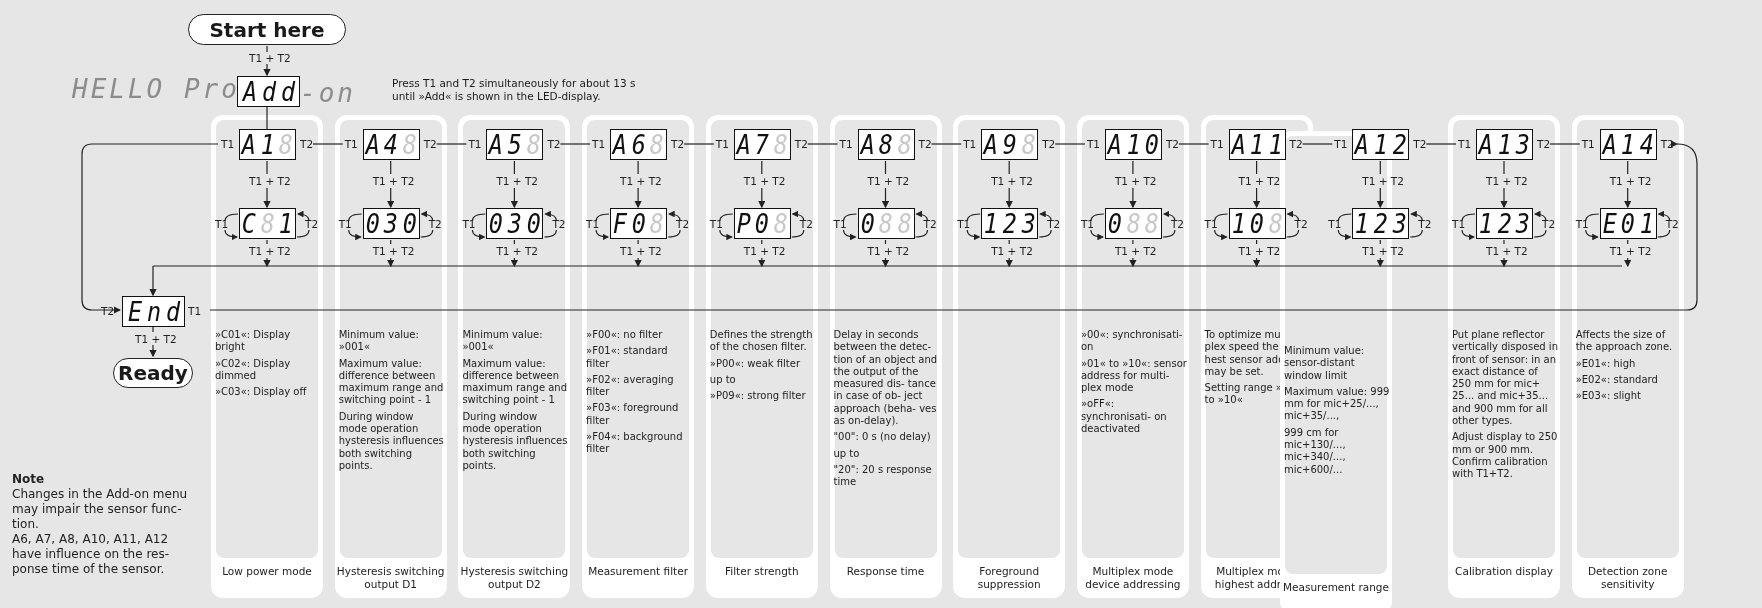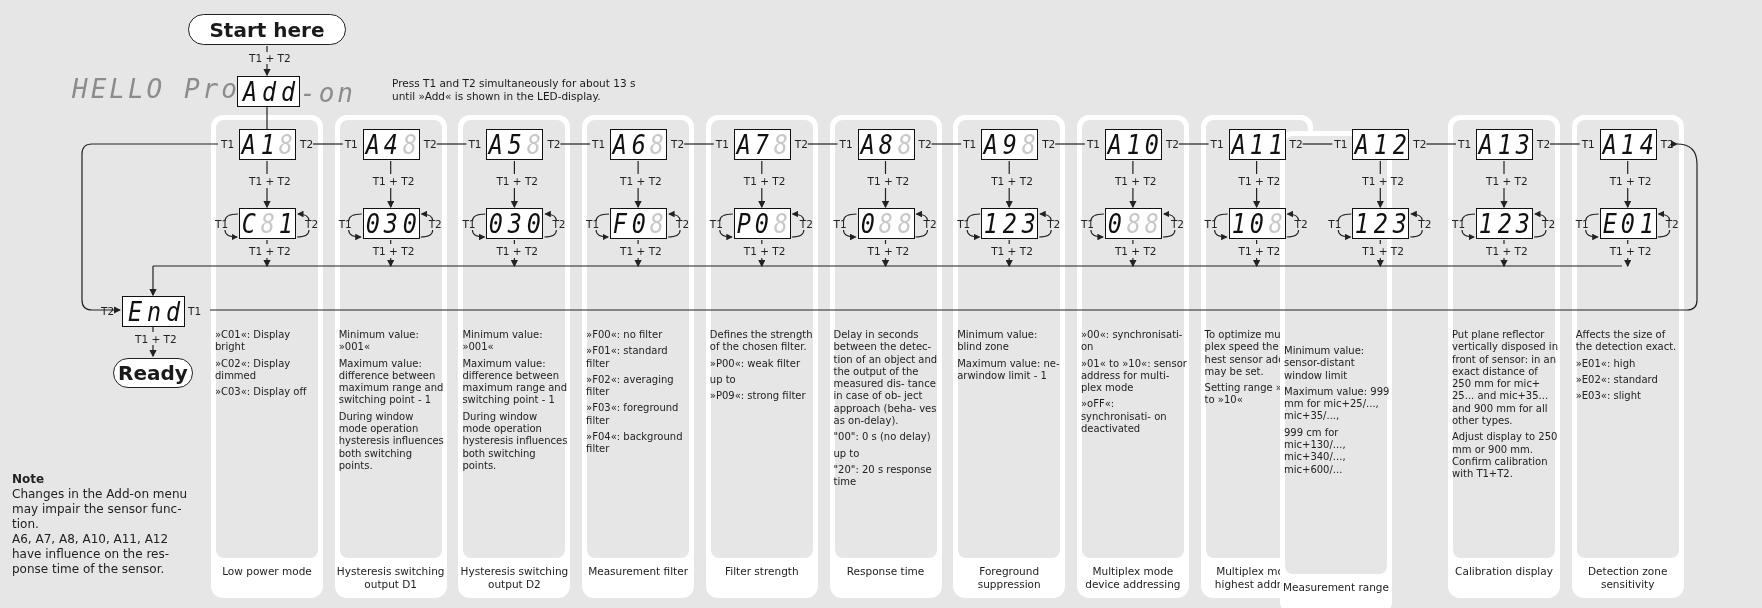--- a/index.html
+++ b/index.html
@@ -119,24 +119,20 @@
         <div class="desc">
           <p>Delay in seconds between the detec- tion of an object and the output of the measured dis- tance in case of ob- ject approach (beha- ves as on-delay).</p>
           <p>"00": 0 s (no delay)</p>
           <p>up to</p>
           <p>"20": 20 s response time</p>
         </div>
         <div class="title">Response time</div>
       </div>
       <div class="panel" style="left: 953.2px;">
         <div class="inner"></div>
-        <div class="desc">
-          <p>Minimum value: blind zone</p>
-          <p>Maximum value: ne- arwindow limit - 1</p>
-        </div>
         <div class="title">Foreground suppression</div>
       </div>
       <div class="panel" style="left: 1076.9px;">
         <div class="inner"></div>
         <div class="desc">
           <p>»00«: synchronisati- on</p>
           <p>»01« to »10«: sensor address for multi- plex mode</p>
           <p>»oFF«: synchronisati- on deactivated</p>
         </div>
         <div class="title">Multiplex mode device addressing</div>
@@ -162,21 +158,21 @@
         <div class="inner"></div>
         <div class="desc">
           <p>Put plane reflector vertically disposed in front of sensor: in an exact distance of 250 mm for mic+ 25... and mic+35... and 900 mm for all other types.</p>
           <p>Adjust display to 250 mm or 900 mm. Confirm calibration with T1+T2.</p>
         </div>
         <div class="title">Calibration display</div>
       </div>
       <div class="panel" style="left: 1571.7px;">
         <div class="inner"></div>
         <div class="desc">
-          <p>Affects the size of the detection exact.</p>
+          <p>Affects the size of the approach zone.</p>
           <p>»E01«: high</p>
           <p>»E02«: standard</p>
           <p>»E03«: slight</p>
         </div>
         <div class="title">Detection zone sensitivity</div>
       </div>
     </div>
 
   <svg class="lines" width="1762" height="608">
     <defs>

